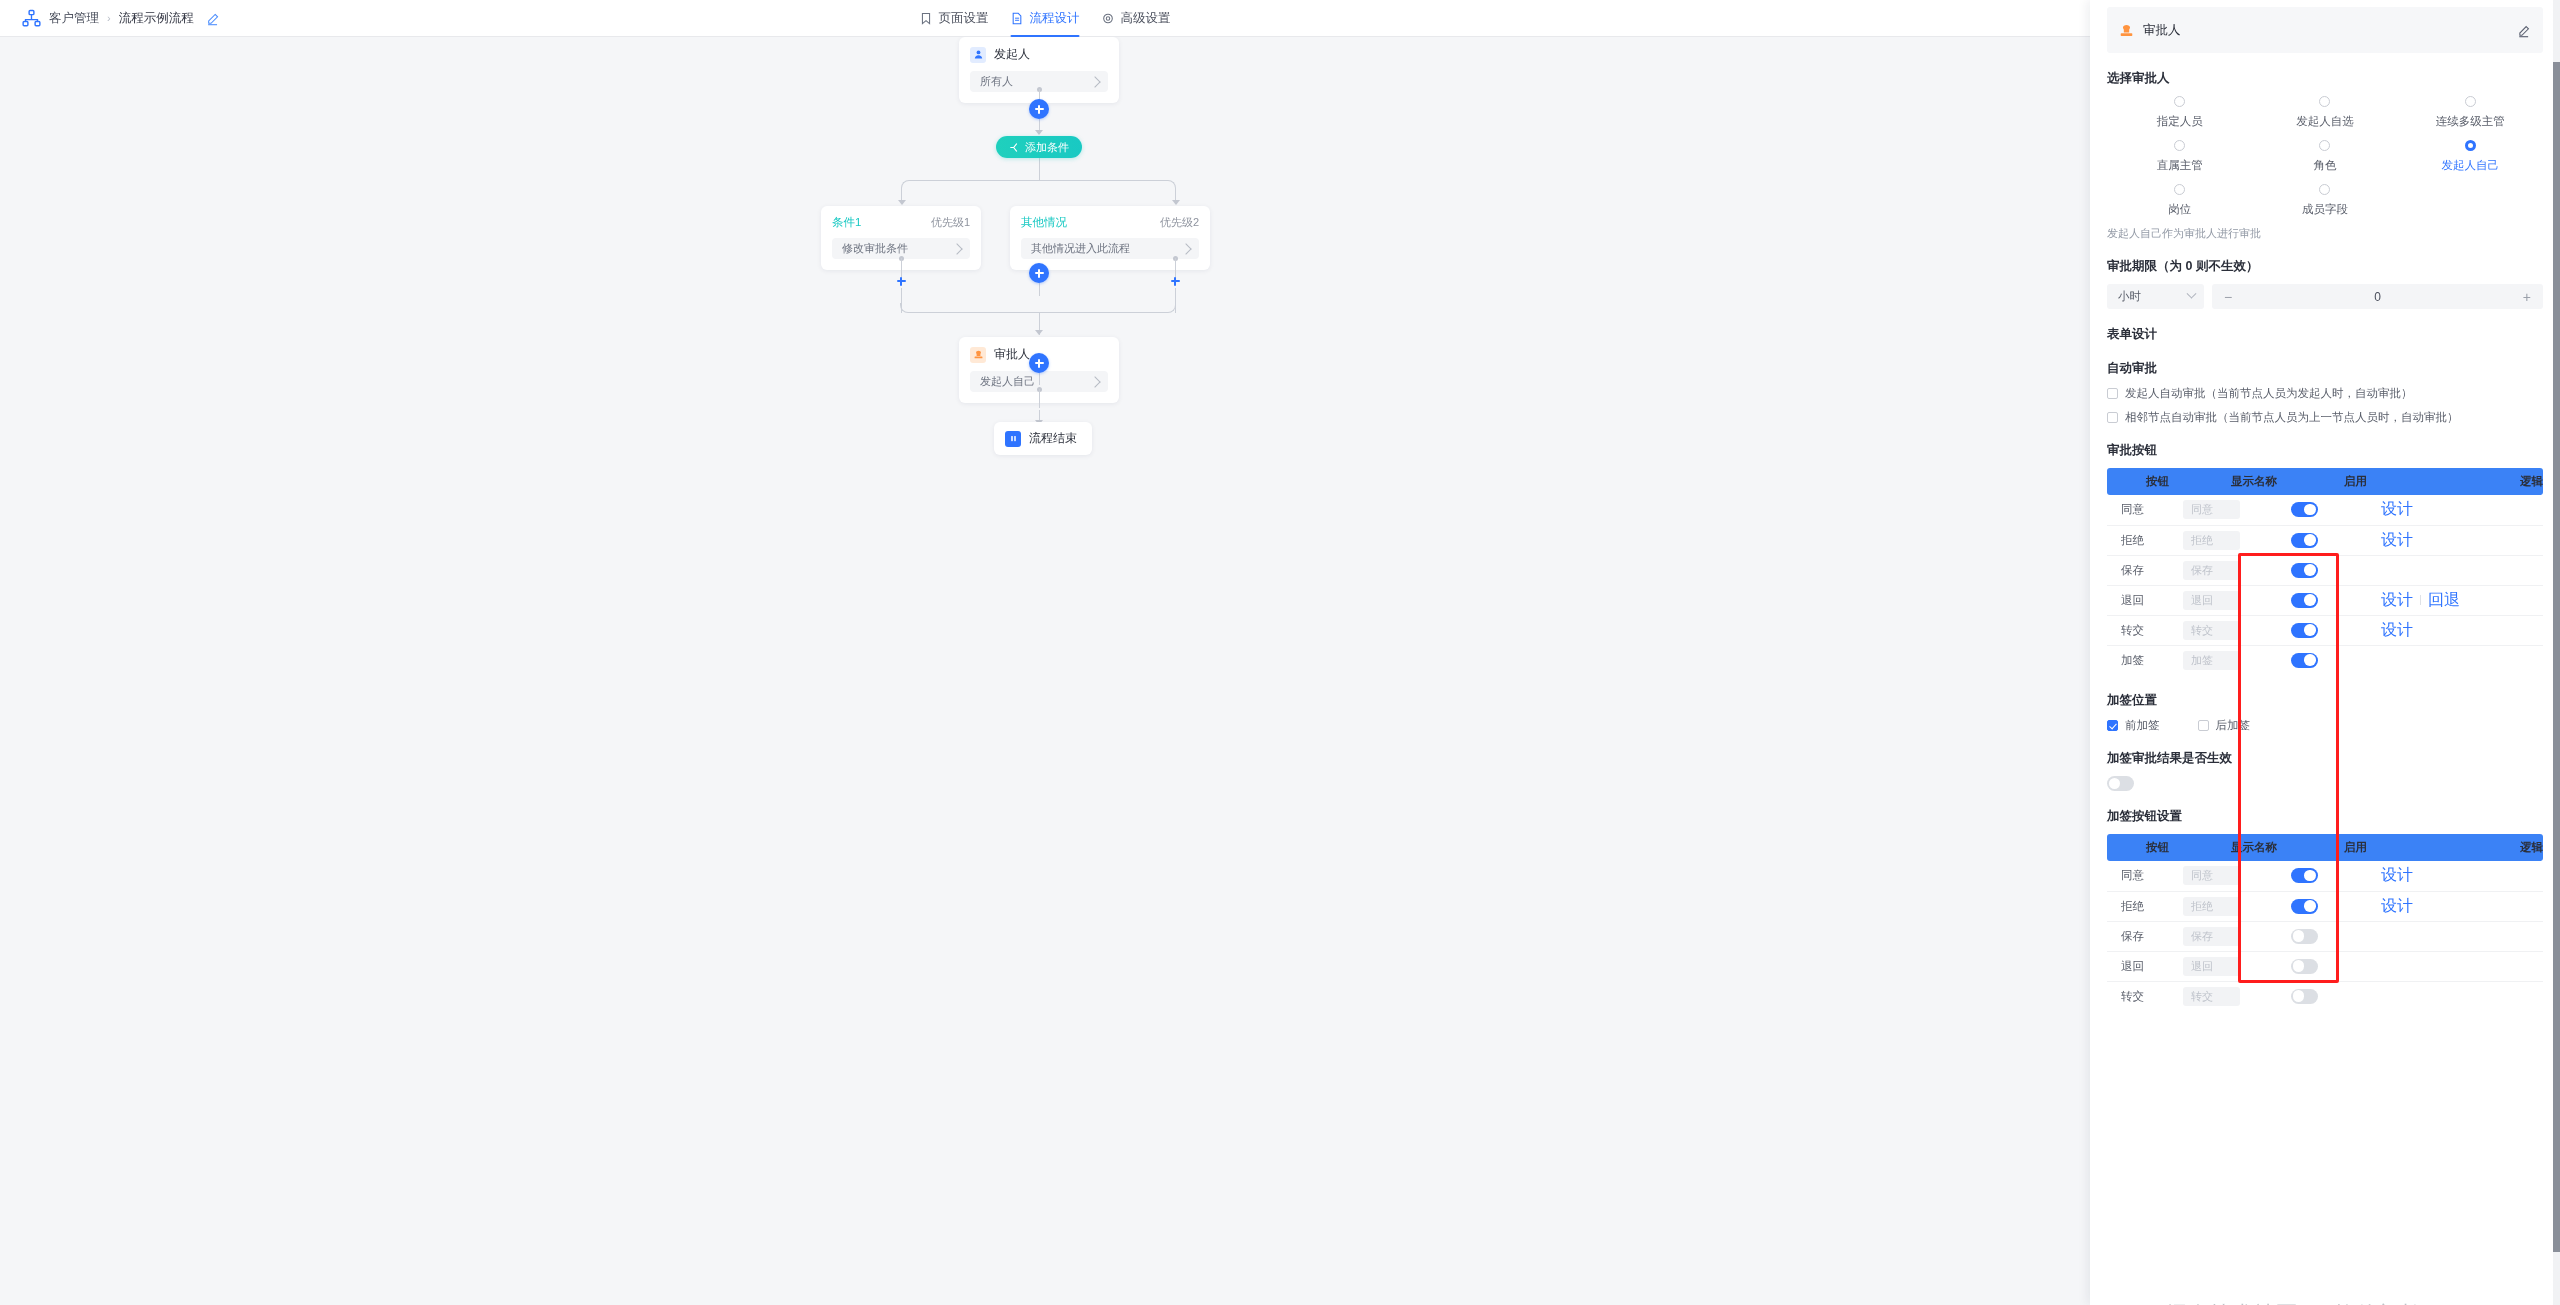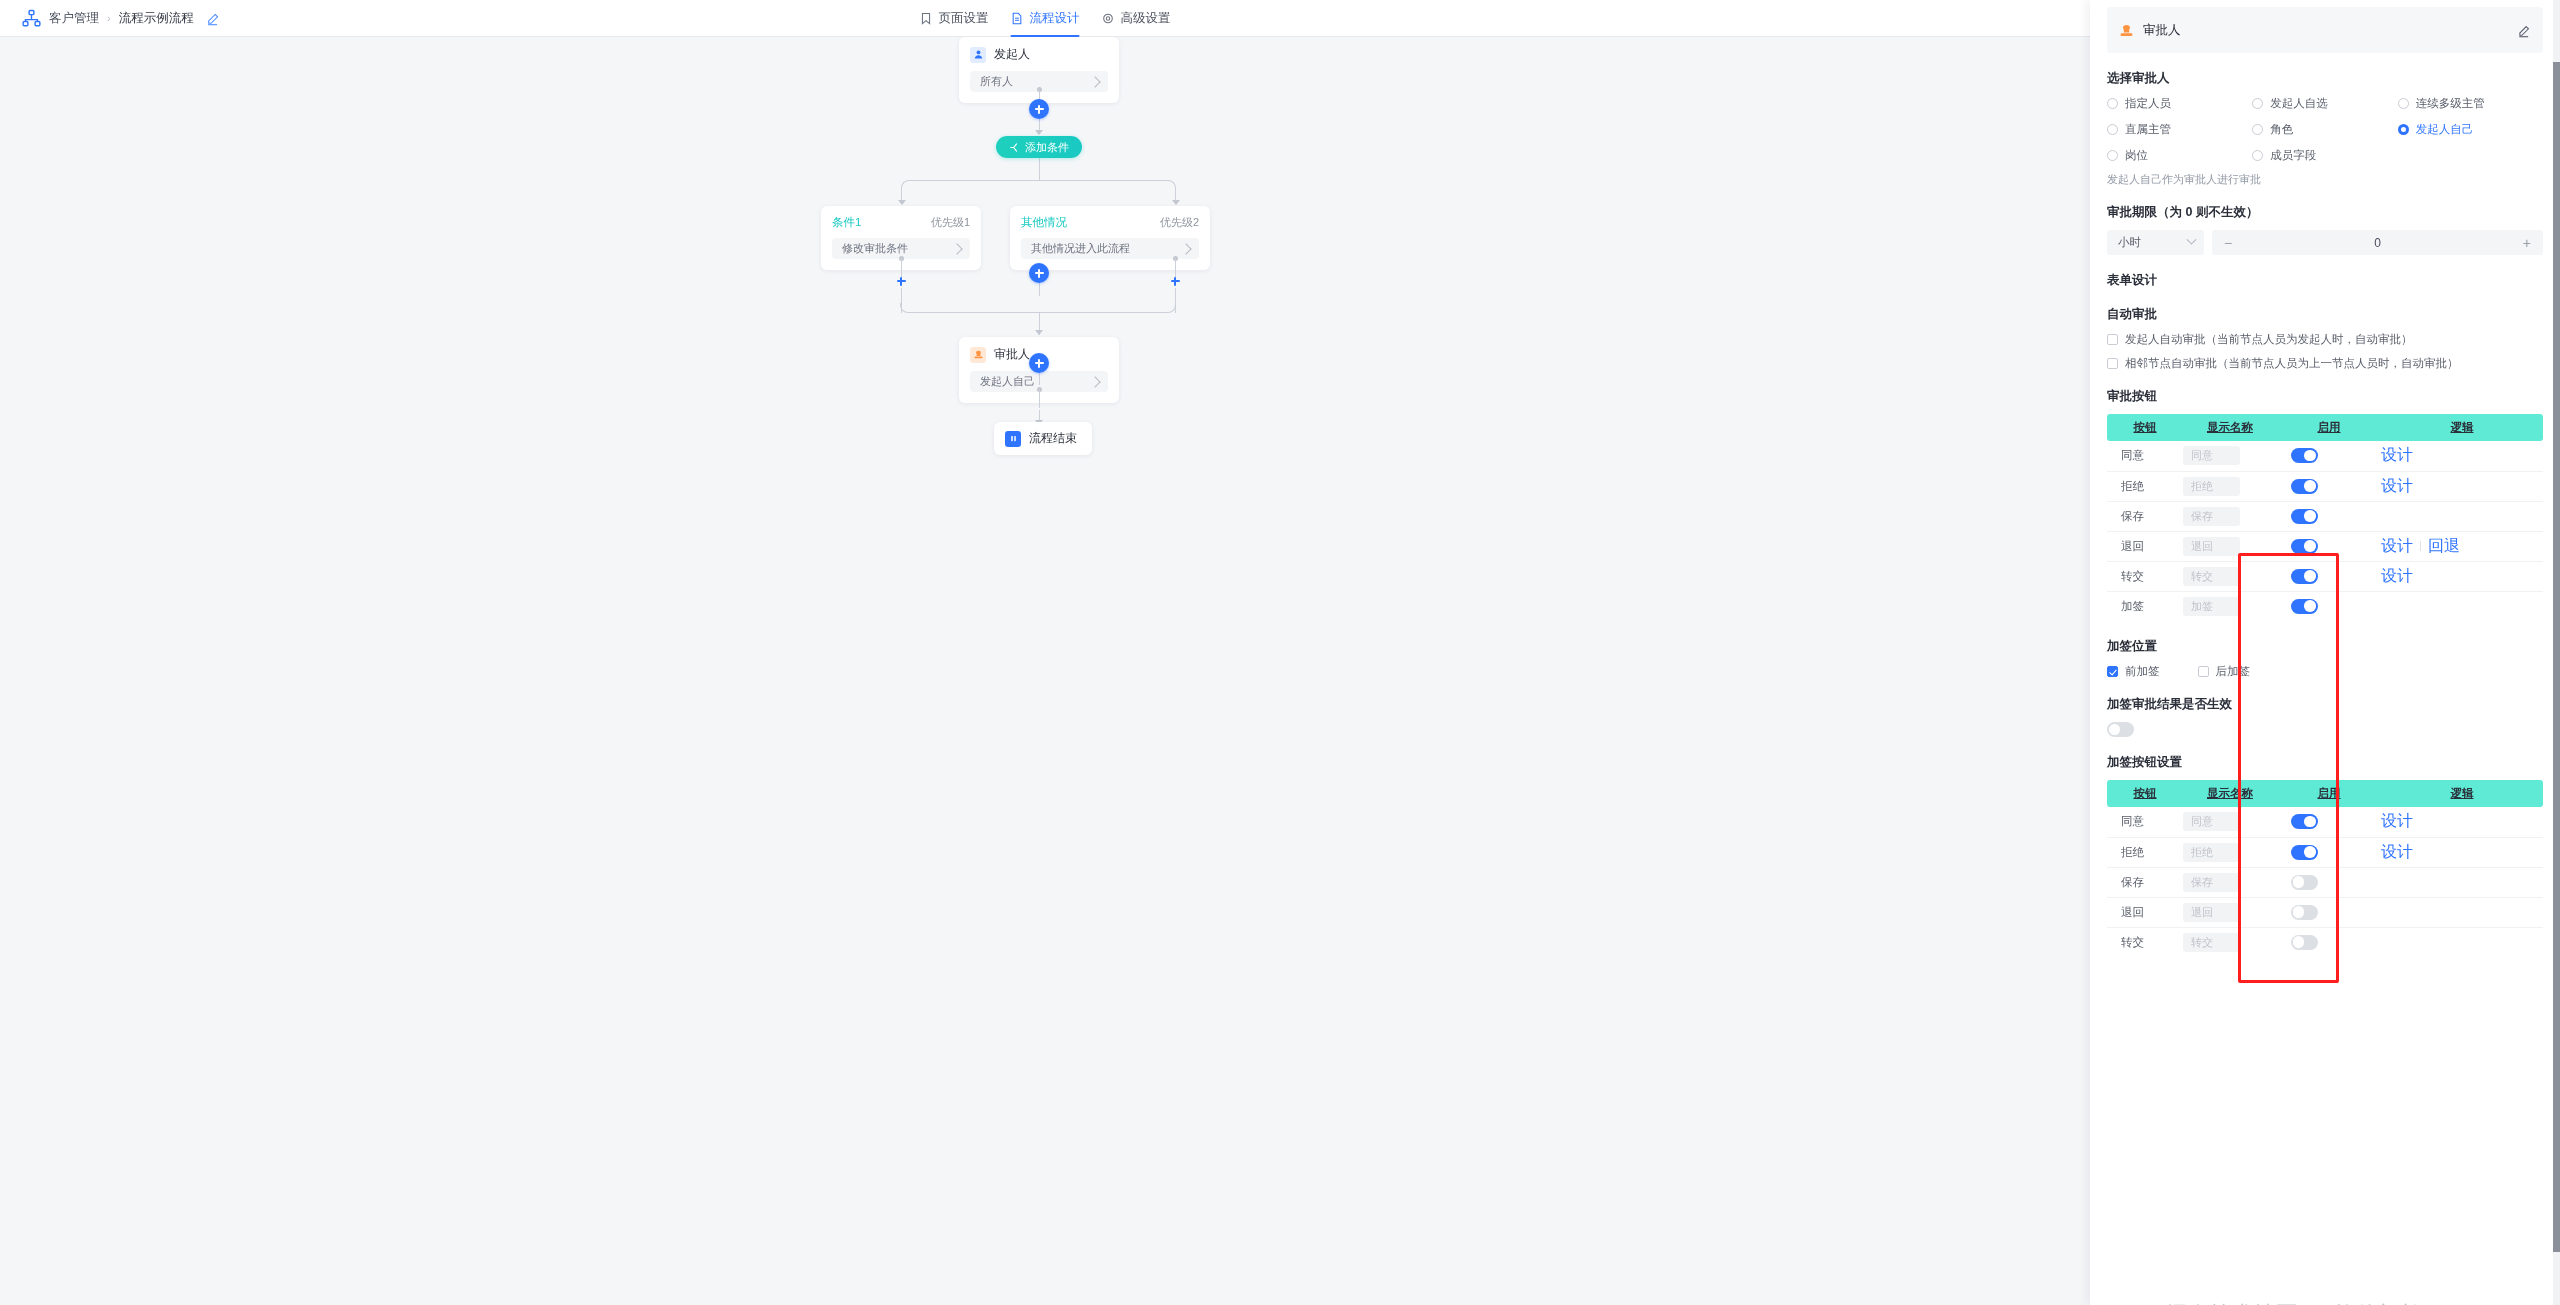--- a/index.html
+++ b/index.html
@@ -126,21 +126,21 @@
     background: #f6f7f9; border-radius: 3px; margin-top: 7px; padding: 0 13px 0 12px;
   }
   .ph-left { display: flex; align-items: center; gap: 9px; }
   .ph-icon { width: 15px; height: 15px; display: block; }
   .ph-title { font-size: 12.5px; color: #2b2f3a; }
   .ph-edit { width: 13px; height: 13px; display: block; cursor: pointer; }
 
   .sec-title { font-size: 12.5px; font-weight: bold; color: #2b2f3a; margin: 17px 0 9px 0; }
 
   .radio-grid { display: grid; grid-template-columns: 1fr 1fr 1fr; row-gap: 11px; }
-  .radio-item { display: flex; align-items: center; gap: 7px; cursor: pointer; }
+  .radio-item { display: flex; align-items: center; gap: 7px; cursor: pointer; flex-direction: column; }
   .rd { width: 11px; height: 11px; border-radius: 50%; border: 1.2px solid #c9ccd3; background: #fff; flex: 0 0 auto; position: relative; }
   .rd.on { border: 3.2px solid #2f74ff; background: #fff; }
   .radio-label { font-size: 11.5px; color: #585d69; white-space: nowrap; }
   .radio-item.on .radio-label { color: #2f74ff; }
 
   .hint { font-size: 11px; color: #9299a5; margin-top: 9px; }
 
   .limit-row { display: flex; gap: 8px; margin-top: 2px; }
   .sel {
     width: 97px; height: 25px; background: #f4f5f7; border-radius: 3px;
@@ -164,22 +164,22 @@
     border-right: 1.5px solid #fff; border-bottom: 1.5px solid #fff; transform: rotate(42deg);
   }
   .cb-label { font-size: 11.5px; color: #585d69; }
 
   .inline-cbs { display: flex; align-items: center; gap: 38px; }
   .inline-cbs .cbrow { margin-top: 0; }
 
   
   .tbl { width: 100%; border-collapse: collapse; }
   .tbl thead th {
-    background: #5eead4; font-size: 11.5px; font-weight: bold; color: #2b2f3a;
-    height: 27px; text-align: center; padding-left: 14px; text-decoration: underline;
+    background: #3b82f6; font-size: 11.5px; font-weight: bold; color: #2b2f3a;
+    height: 27px; text-align: right; padding-left: 14px;
   }
   .tbl thead th:first-child { border-top-left-radius: 3px; border-bottom-left-radius: 3px; }
   .tbl thead th:last-child { border-top-right-radius: 3px; border-bottom-right-radius: 3px; }
   .tbl tbody td { height: 30px; padding-left: 14px; border-bottom: 1px solid #f0f1f3; vertical-align: middle; }
   .tbl tbody tr:last-child td { border-bottom: 0; }
   .col-btn { width: 62px; }
   .col-name { width: 108px; }
   .col-en { width: 90px; }
   .col-logic { width: auto; }
   .cell-btn { font-size: 11.5px; color: #585d69; }

